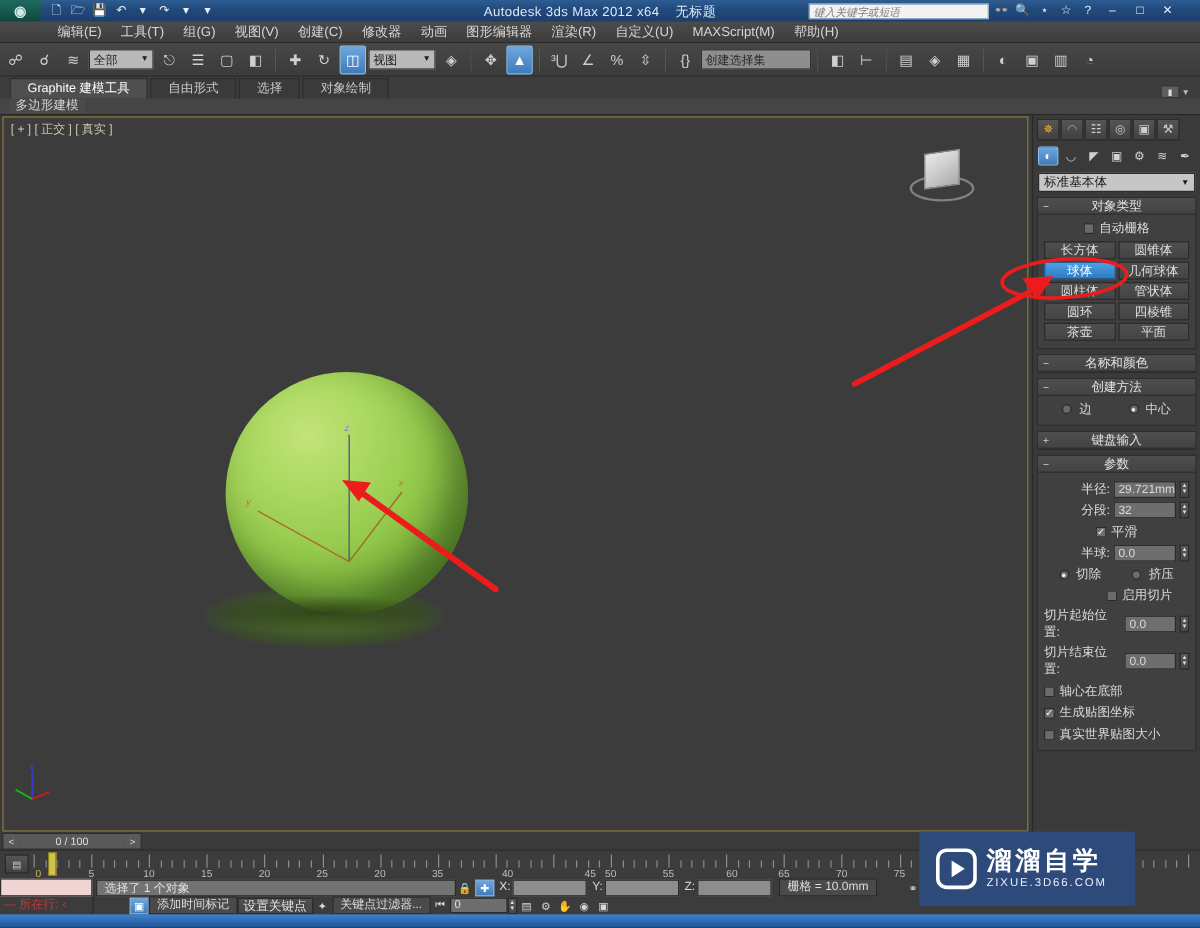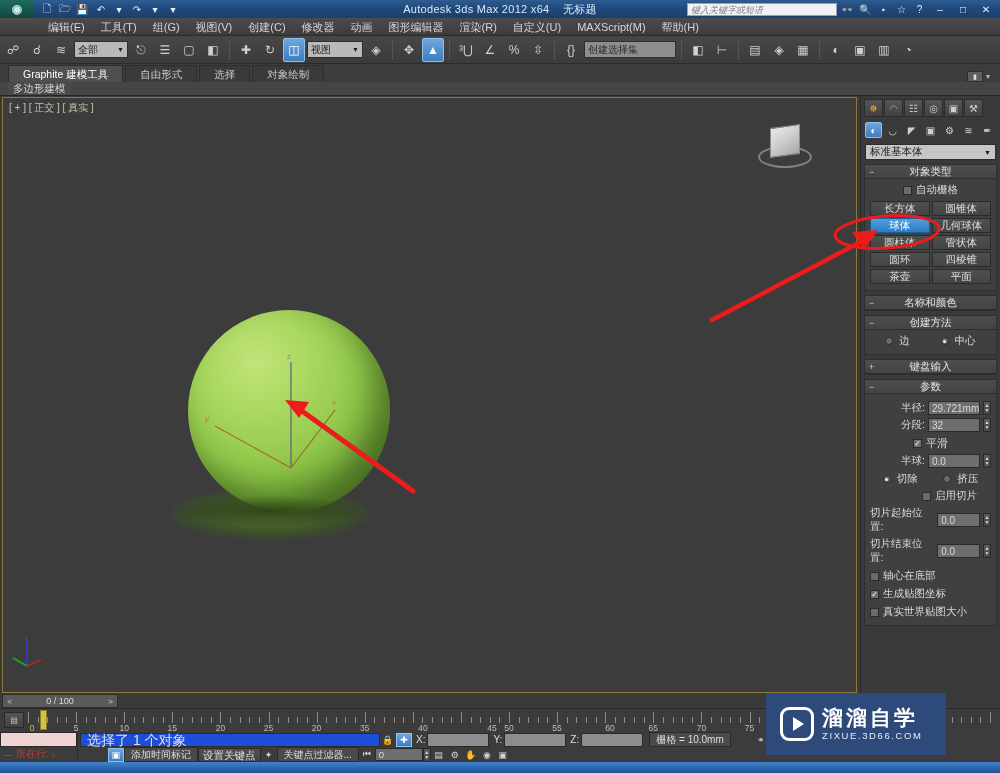--- a/index.html
+++ b/index.html
@@ -24,21 +24,21 @@
     display:flex; align-items:center; justify-content:center;
     color:#cfe9e3; font-size:12px; font-weight:bold;
   }
   .tb-qat{ display:flex; align-items:center; gap:4px; padding-left:6px; }
   .qicon{ width:14px; height:14px; display:flex; align-items:center;justify-content:center;
           font-size:10px; color:#e8eef5; }
   .tb-title{
     position:absolute; left:0; right:0; text-align:center; color:#dce8f5;
     font-size:11px; pointer-events:none; letter-spacing:.3px;
   }
-  .tb-right{ margin-left:auto; display:flex; align-items:center; gap:3px; padding-right:4px; }
+  .tb-right{ margin-left:auto; display:flex; align-items:center; gap:3px; padding-right:17px; }
   .tb-search{
     width:150px; height:13px; background:#f2f2f2; border:1px solid #8aa7c2;
     color:#7d7d7d; font-size:9px; font-style:italic; padding-left:3px; line-height:12px;
   }
   .tb-ic{ width:15px;height:14px; color:#e3edf8; font-size:10px;
           display:flex;align-items:center;justify-content:center;}
   .wbtn{ width:20px;height:14px;color:#eaf2fb;font-size:10px;
          display:flex;align-items:center;justify-content:center;}
 
   
@@ -223,22 +223,22 @@
   .statusbar{ position:absolute; left:0; top:732px; width:1000px; height:30px; background:#3c3c3c; }
   .mini-listener{
     position:absolute; left:0; top:0; width:78px; height:30px; background:#3c3c3c;
     border-right:1px solid #2b2b2b;
   }
   .ml-top{ height:15px; background:#f0d4d4; border:1px solid #2b2b2b; }
   .ml-bot{ height:14px; display:flex; align-items:center; gap:3px; color:#c23b3b; font-size:10px;
            padding-left:3px; }
   .st-rows{ position:absolute; left:80px; top:0; right:0; height:30px; }
   .st-row{ height:15px; display:flex; align-items:center; }
-  .st-text{ background:#1d4ed8; border:1px solid #2b2b2b; height:14px; line-height:13px;
-            font-size:14px; color:#e0e0e0; padding-left:6px; }
+  .st-text{ background:#737373; border:1px solid #2b2b2b; height:14px; line-height:13px;
+            font-size:10px; color:#e0e0e0; padding-left:6px; }
   .st-ic{ width:16px;height:14px; display:flex;align-items:center;justify-content:center;
           font-size:9px; color:#d5d5d5; }
   .st-ic.on{ background:linear-gradient(180deg,#6fa7dd,#3f7bbd); color:#fff; border:1px solid #8dc2ef;}
   .coordlab{ font-size:10px; color:#ddd; margin:0 2px 0 4px;}
   .coordfield{ width:62px;height:14px;background:#8d8d8d;border:1px solid #2a2a2a;}
   .gridlab{ font-size:10px; color:#ddd; background:#4a4a4a; border:1px solid #2b2b2b;
             height:15px;line-height:13px;padding:0 6px;}
   .akey{ font-size:10.5px; color:#e0e0e0; background:linear-gradient(180deg,#505050,#444);
          border:1px solid #2b2b2b; height:14px; line-height:12px; padding:0 4px;}
   .selfilter{ font-size:10px; color:#111; background:#e2e2e2; border:1px solid #2b2b2b;

